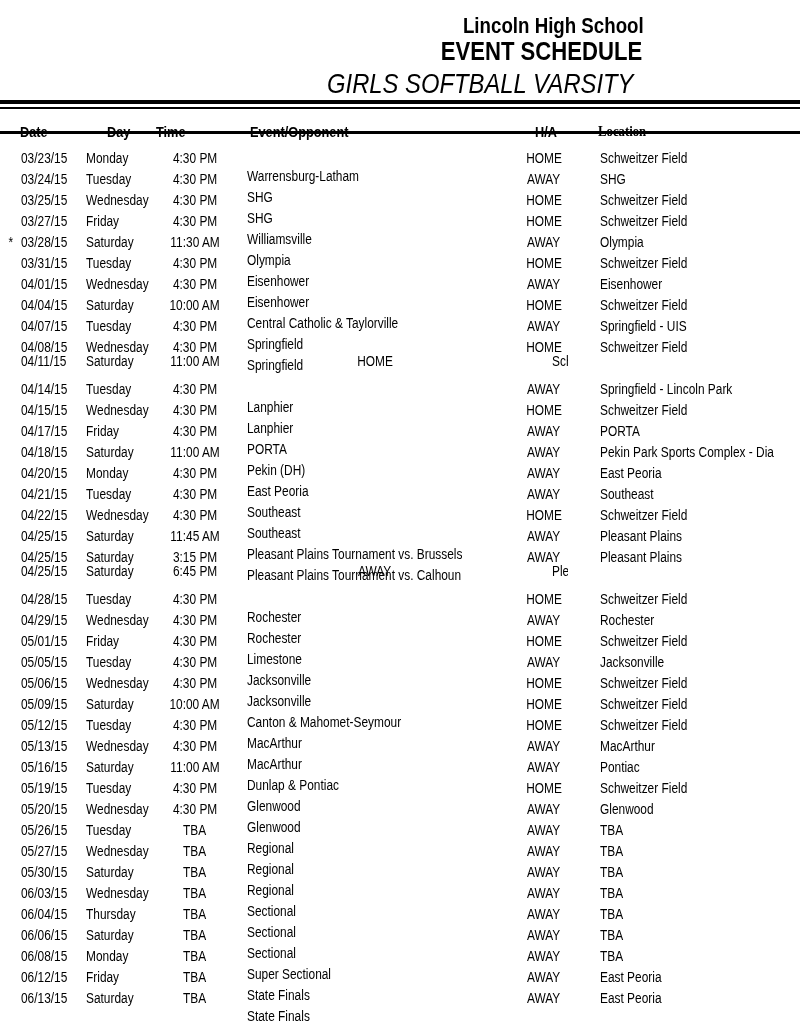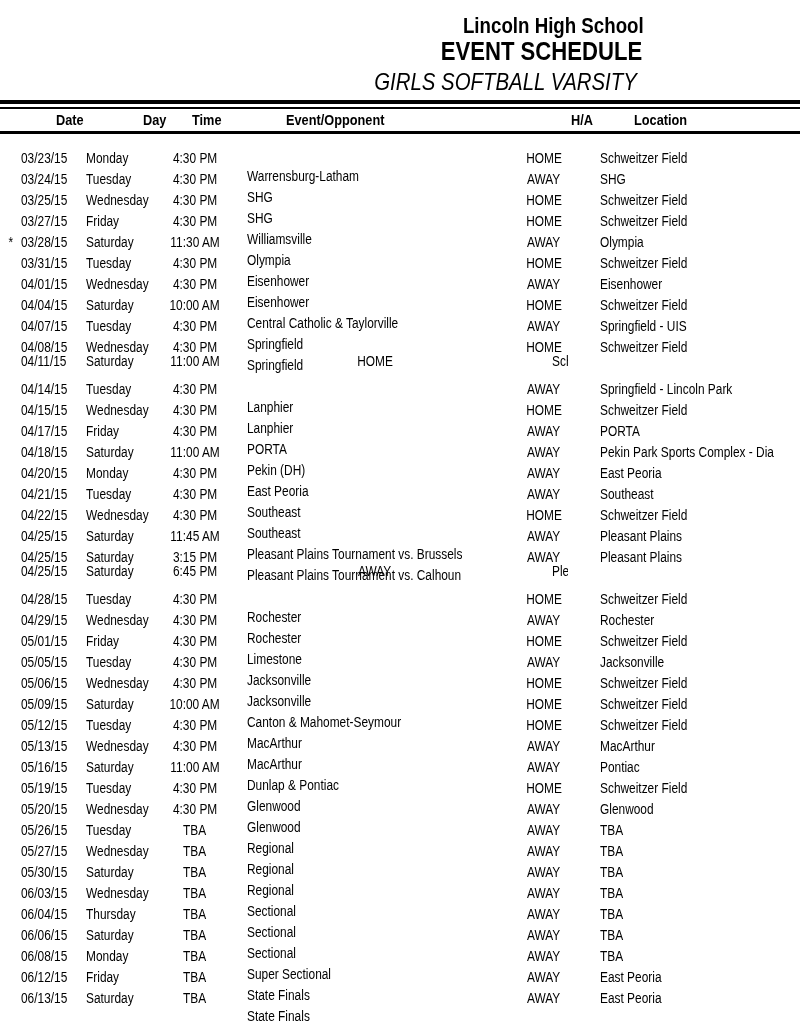--- a/index.html
+++ b/index.html
@@ -12,36 +12,36 @@
     overflow: hidden;
   }
   
   .nx  { display: inline-block; transform: scaleX(0.85); transform-origin: 0 50%; white-space: nowrap; }
   .nxc { display: inline-block; transform: scaleX(0.85); transform-origin: 50% 50%; white-space: nowrap; }
 
   
   .title-line { position: absolute; left: 0; width: 636px; text-align: right; line-height: 1; margin-left: 24px; }
   .t-school { top: 15px; font-size: 22px; font-weight: bold; }
   .t-event  { top: 38px; font-size: 26px; font-weight: bold; }
-  .t-sub    { top: 70px; font-size: 24px; font-style: italic; }
+  .t-sub    { top: 70px; font-size: 28px; font-style: italic; }
 
   
   .rule { position: absolute; left: 0; width: 800px; background: #000; }
   .rule-thick  { top: 100px; height: 4px; }
   .rule-thin   { top: 107px; height: 2px; }
   .rule-bottom { top: 131px; height: 3px; }
 
   
-  .col-head { position: absolute; top: 112px; font-size: 15px; font-weight: bold; line-height: 1; margin-left: 36px; }
+  .col-head { position: absolute; top: 124px; font-size: 15px; font-weight: bold; line-height: 1; }
   .h-date     { left: 20px; }
   .h-day      { left: 107px; }
   .h-time     { left: 156px; }
   .h-event    { left: 250px; }
   .h-ha       { left: 527px; padding-left: 8px; }
-  .h-location { left: 598px; }
+  .h-location { left: 598px; font-family: Liberation Serif, serif; }
 
   
   .table-body { position: absolute; top: 140px; left: 0; width: 800px; }
   .row {
     display: grid;
     grid-template-columns: 21px 65px 74px 70px 290px 48px auto;
     height: 21px;
     align-items: center;
     font-size: 14px;
   }

